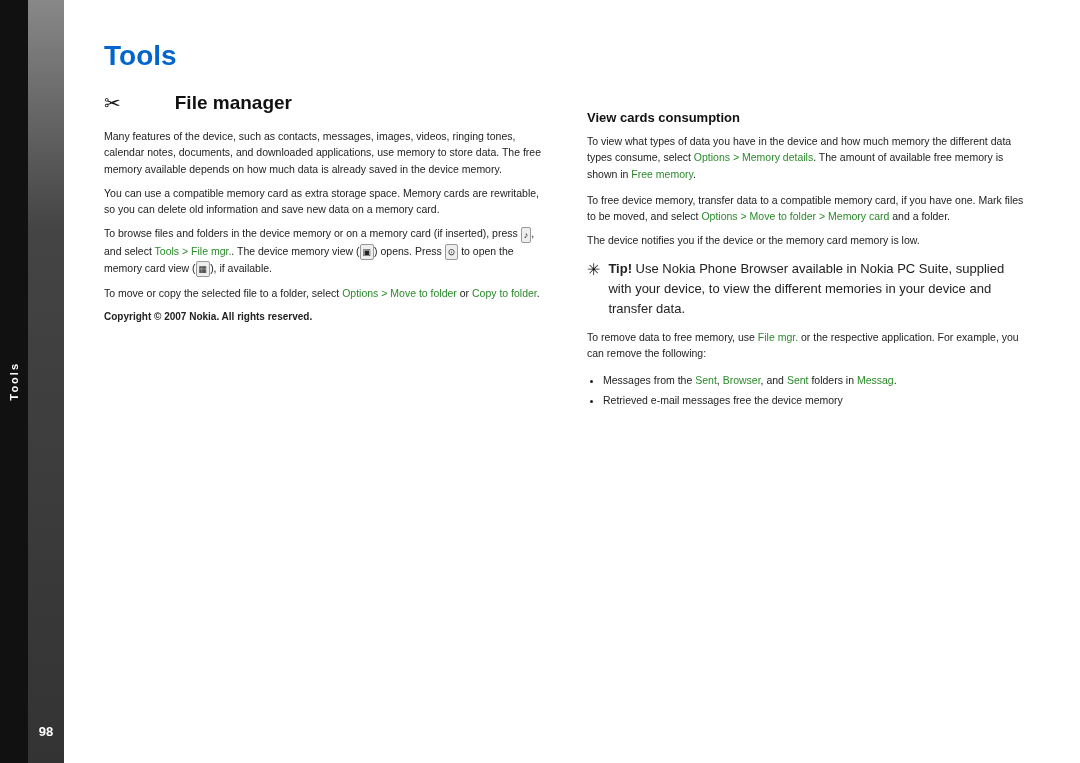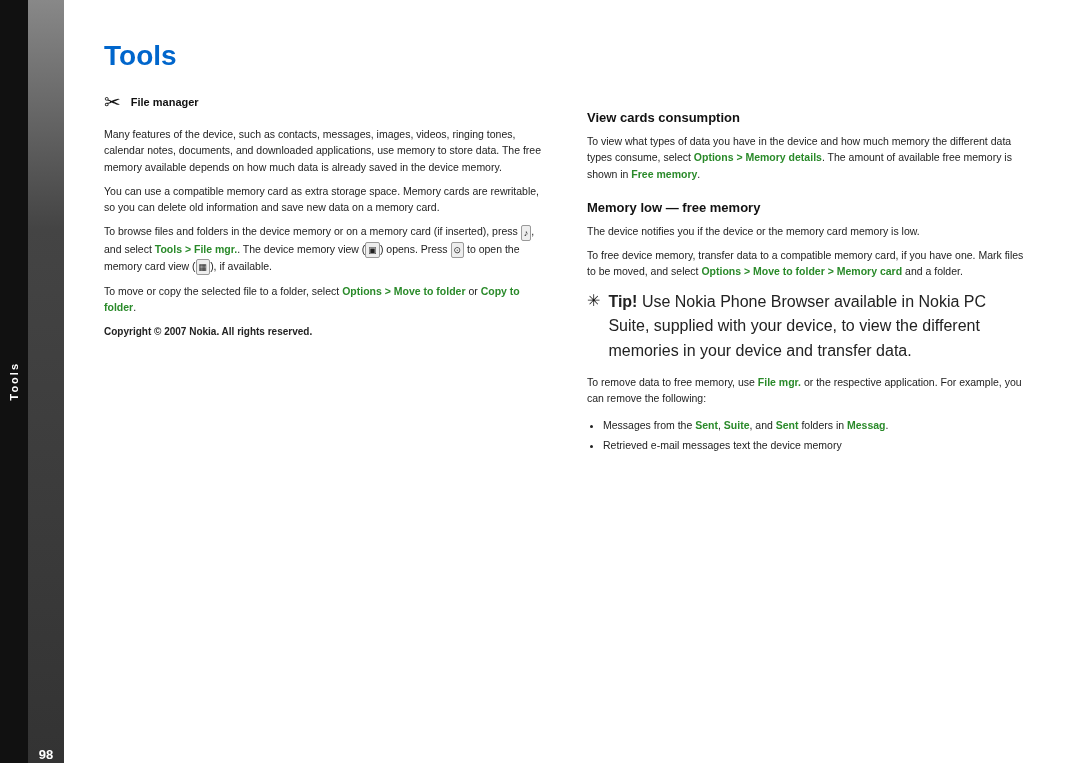--- a/index.html
+++ b/index.html
@@ -44,21 +44,21 @@
     }
 
     
     .page-num-bar {
       width: 36px;
       background: #444;
       position: relative;
       display: flex;
       flex-direction: column;
       justify-content: flex-end;
-      padding-bottom: 1px;
+      padding-bottom: 24px;
       align-items: center;
       flex-shrink: 0;
     }
 
     .page-num-bar::before {
       content: '';
       position: absolute;
       top: 0;
       left: 0;
       right: 0;
@@ -114,23 +114,24 @@
       margin-bottom: 14px;
     }
 
     .section-icon {
       font-size: 18px;
       color: #111;
       line-height: 1;
     }
 
     .section-title {
-      font-size: 11px;
-      font-weight: bold;
-      color: #111;
+      font-size: 19px;
+      font-weight: bold;
+      color: #111;
+      margin-left: 44px;
     }
 
     .subsection-title {
       font-size: 13px;
       font-weight: bold;
       color: #111;
       margin-bottom: 8px;
       margin-top: 18px;
     }
 
@@ -140,40 +141,40 @@
       color: #222;
       margin-bottom: 10px;
     }
 
     .body-text p {
       margin-bottom: 8px;
     }
 
     .green-link {
       color: #2a8a2a;
-      font-weight: bold;
+      font-weight: normal;
     }
 
     
     .tip-box {
       display: flex;
       gap: 8px;
       margin: 10px 0;
       align-items: flex-start;
     }
 
     .tip-icon {
       font-size: 16px;
       color: #111;
       flex-shrink: 0;
       margin-top: 1px;
     }
 
     .tip-text {
-      font-size: 16px;
+      font-size: 13px;
       line-height: 1.55;
       color: #222;
     }
 
     
     .bullet-list {
       margin-left: 16px;
       margin-top: 6px;
     }
 
@@ -257,39 +258,38 @@
       <div class="col-right">
 
         <div>
           <h2 class="subsection-title">View cards consumption</h2>
           <div class="body-text">
             <p>To view what types of data you have in the device and how much memory the different data types consume, select <span class="green-link">Options &gt; Memory details</span>. The amount of available free memory is shown in <span class="green-link">Free memory</span>.</p>
           </div>
         </div>
 
         <div>
-          <h2 class="subsection-title">Memory low — free memory</h2>
 
           <div class="body-text">
+            <p>To free device memory, transfer data to a compatible memory card, if you have one. Mark files to be moved, and select <span class="green-link">Options &gt; Move to folder &gt; Memory card</span> and a folder.</p>
+
             <p>The device notifies you if the device or the memory card memory is low.</p>
-
-            <p>To free device memory, transfer data to a compatible memory card, if you have one. Mark files to be moved, and select <span class="green-link">Options &gt; Move to folder &gt; Memory card</span> and a folder.</p>
           </div>
 
           <div class="tip-box">
             <span class="tip-icon">✳</span>
             <span class="tip-text"><strong>Tip!</strong> Use Nokia Phone Browser available in Nokia PC Suite, supplied with your device, to view the different memories in your device and transfer data.</span>
           </div>
 
           <div class="body-text">
             <p>To remove data to free memory, use <span class="green-link">File mgr.</span> or the respective application. For example, you can remove the following:</p>
           </div>
 
           <ul class="bullet-list">
-            <li>Messages from the <span class="green-link">Sent</span>, <span class="green-link">Suite</span>, and <span class="green-link">Sent</span> folders in <span class="green-link">Messag</span>.</li>
-            <li>Retrieved e-mail messages text the device memory</li>
+            <li>Messages from the <span class="green-link">Sent</span>, <span class="green-link">Browser</span>, and <span class="green-link">Sent</span> folders in <span class="green-link">Messag</span>.</li>
+            <li>Retrieved e-mail messages free the device memory</li>
           </ul>
         </div>
 
       </div>
     </div>
   </div>
 </div>
 
 </body></html>

